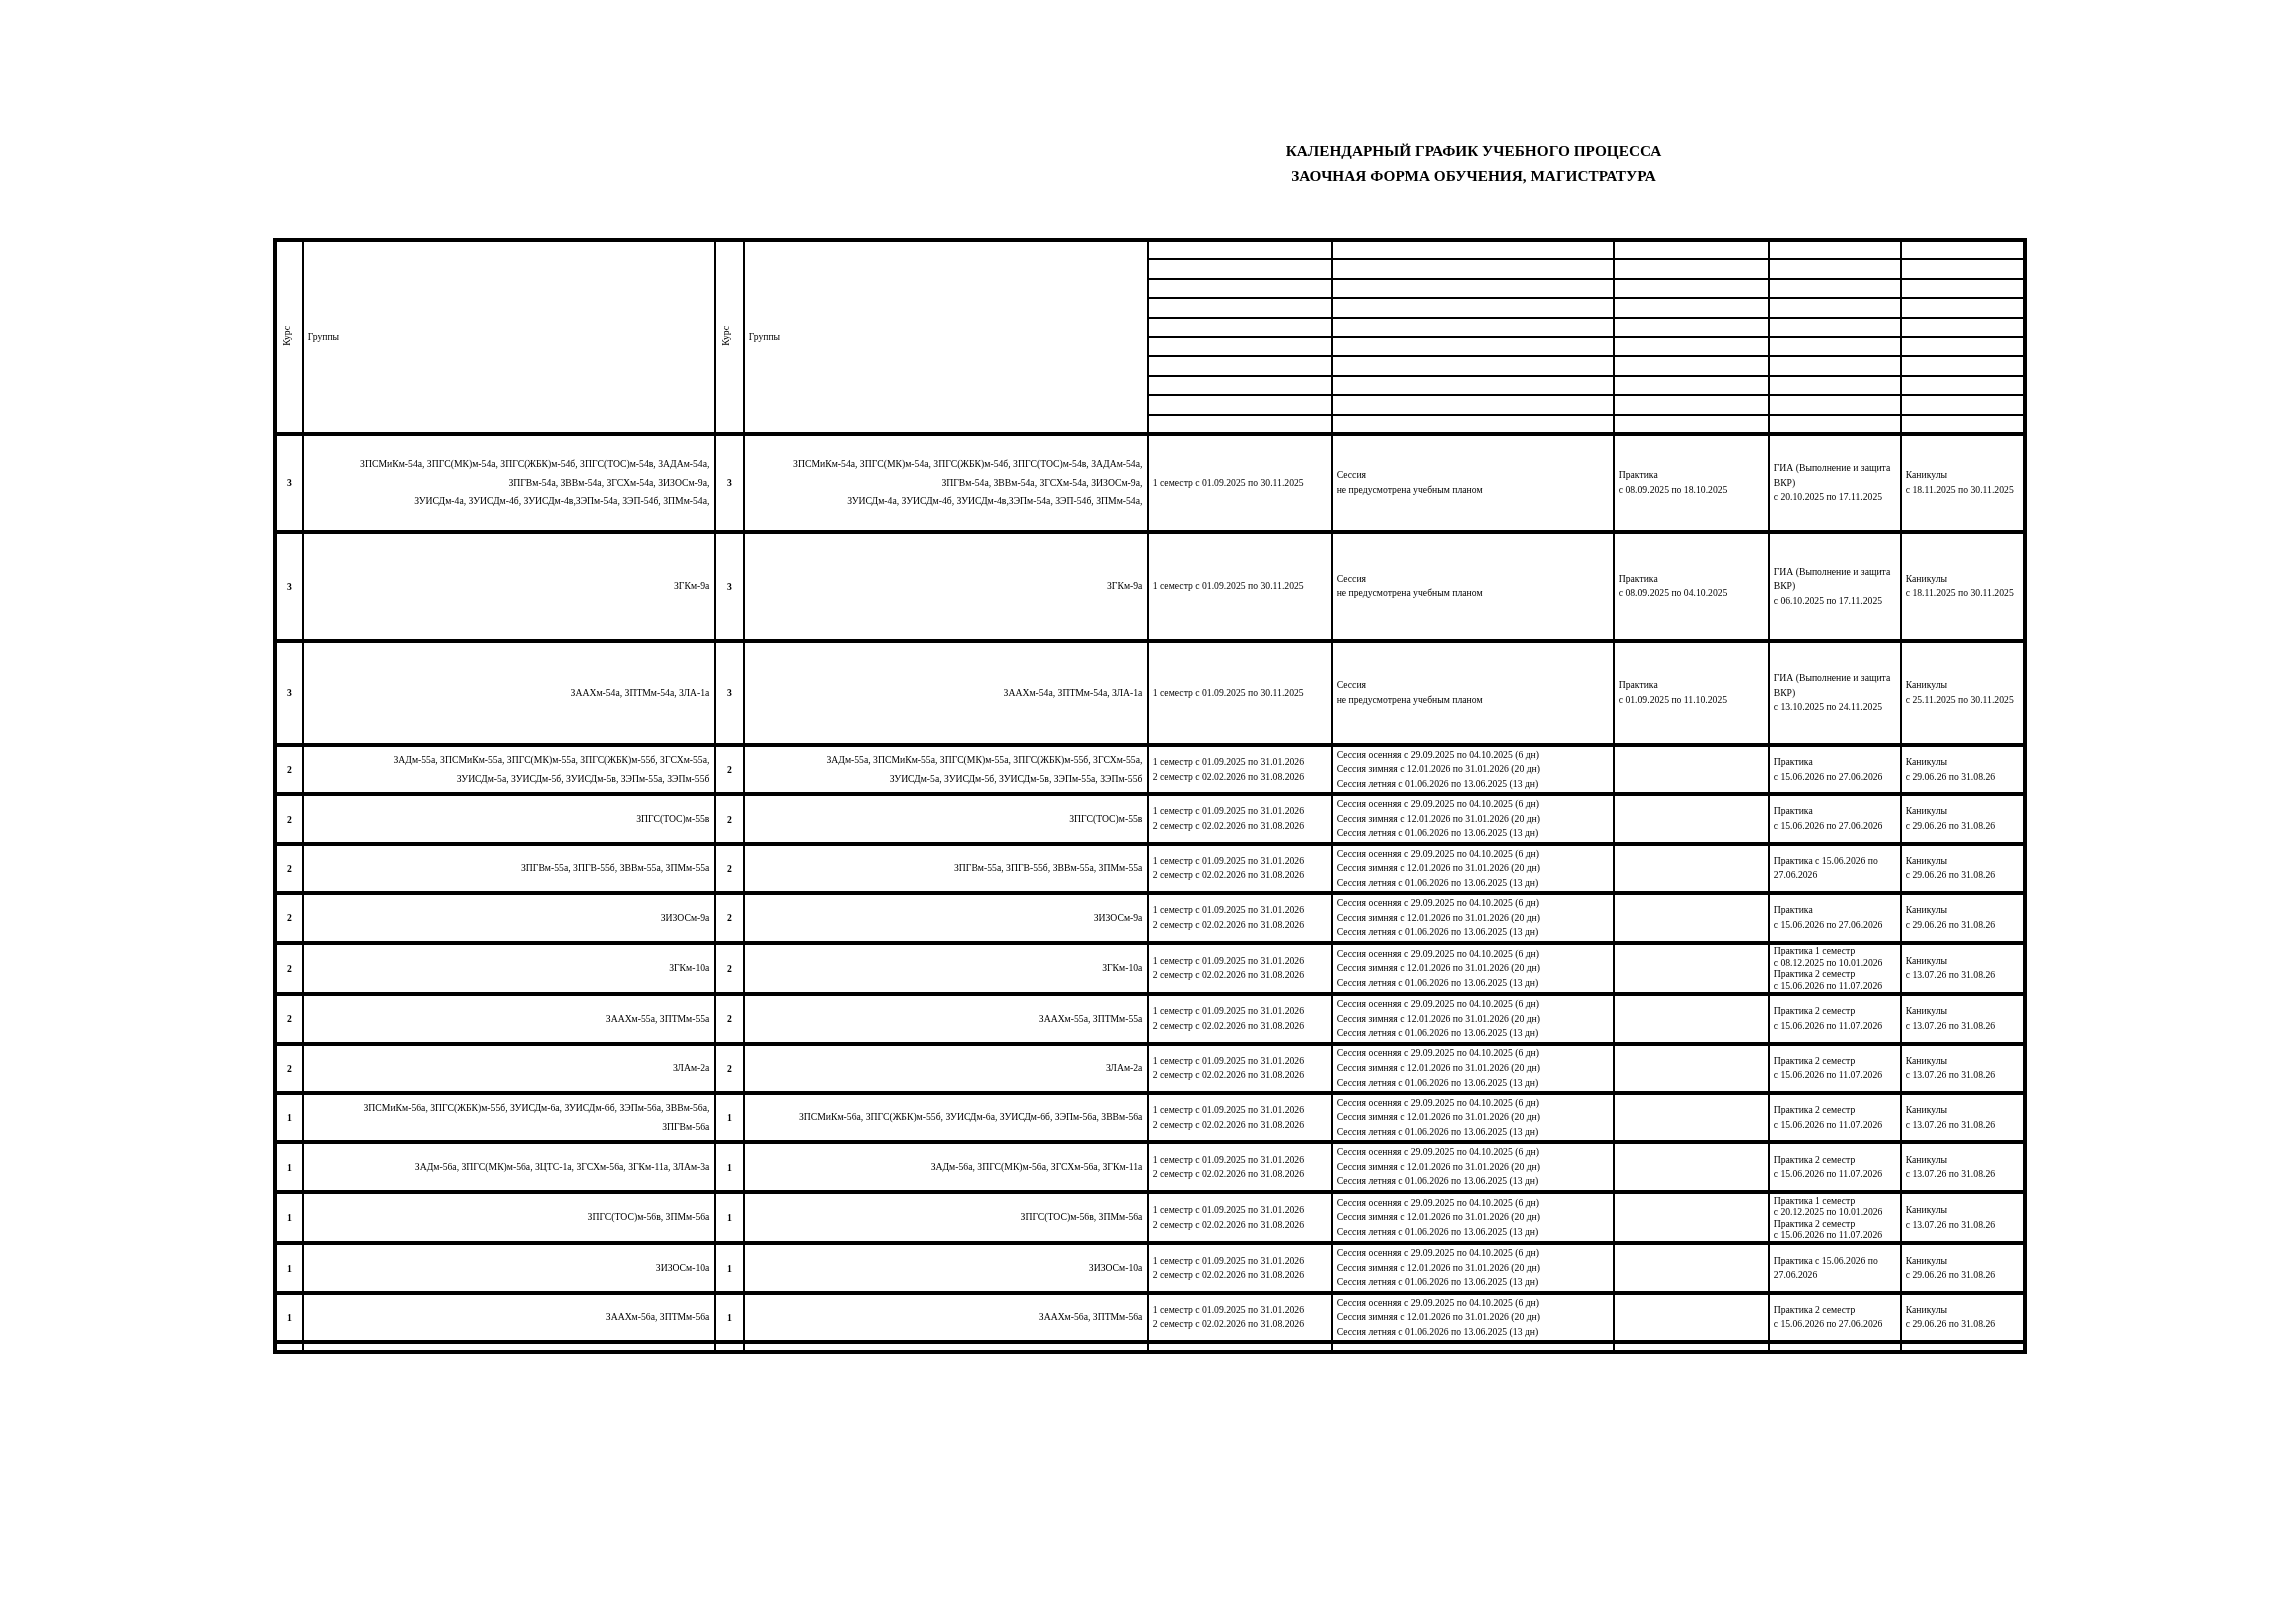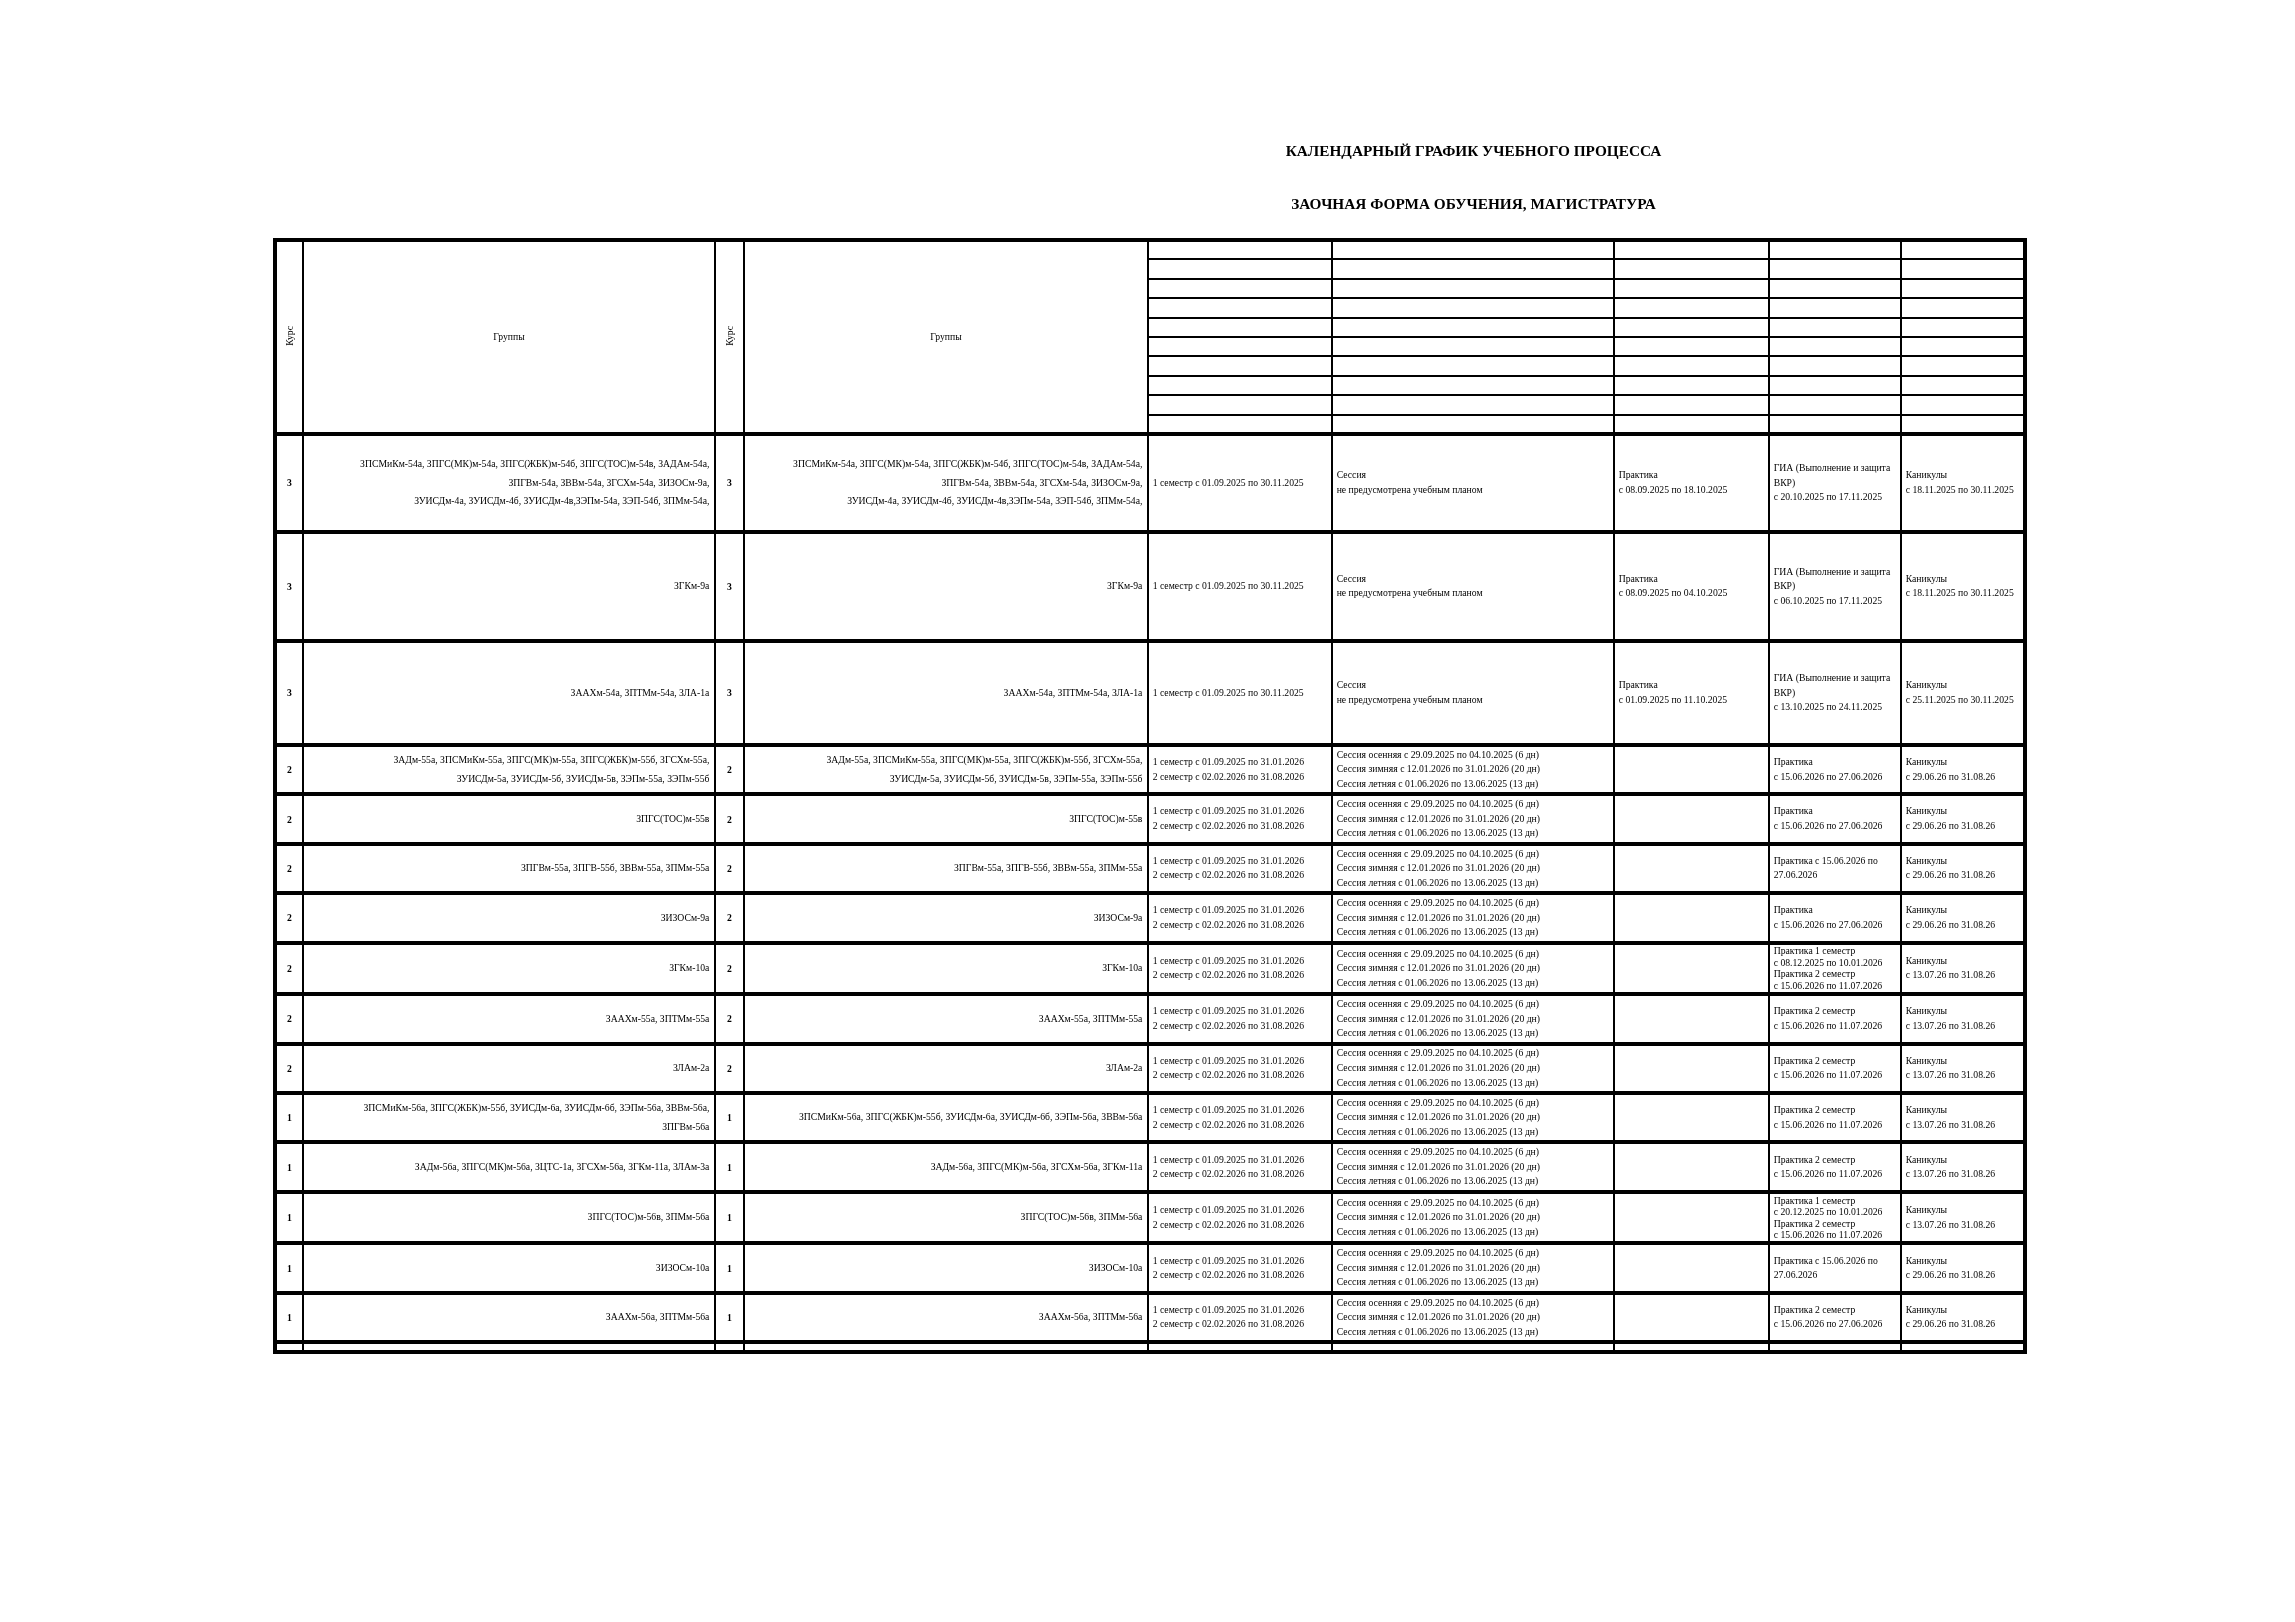--- a/index.html
+++ b/index.html
@@ -2,28 +2,28 @@
 <html style="font-size:7.4px"><head>
 <meta charset="utf-8">
 <style>
   html,body { margin:0; padding:0; background:#ffffff; }
   body { width:2295px; height:1623px; font-family:"Liberation Serif", serif; color:#000; }
   .page { position:relative; width:2295px; height:1623px; overflow:hidden; }
 
   .title-block { position:absolute; left:1011px; top:142px; width:925px; text-align:center; }
   .t-bold { font-size:15.3px; font-weight:bold; line-height:18.5px; }
   .t-reg  { font-size:13.4px; line-height:17.6px; }
-  .t-gap  { margin-top:34px; }
+  .t-gap  { margin-top:6px; }
 
   table.schedule { position:absolute; left:273px; top:238px; width:1749px;
                    table-layout:fixed; border-collapse:collapse; border:4.6px solid #000; }
   td { border:2.3px solid #000; padding:0 3.7px; font-size:9.7px; vertical-align:middle;
        overflow:hidden; word-wrap:break-word; }
   tr.hdr-row { height:19.4px; }
-  tr.hdr-row td.hd-merged { text-align:center; }
+  tr.hdr-row td.hd-merged { }
   .vert { writing-mode:vertical-rl; transform:rotate(180deg); font-size:9.7px; display:inline-block; }
 
   tr.data-row { height:49px; }
   tr.data-row td { border-top-width:4.2px; border-bottom-width:4.2px; }
   tbody tr:nth-child(11) { height:98px; }
   tbody tr:nth-child(12) { height:109px; }
   tbody tr:nth-child(13) { height:104px; }
   tr.bottom-thin { height:10.2px; }
 
   td.c-course { text-align:center; font-weight:bold; }

